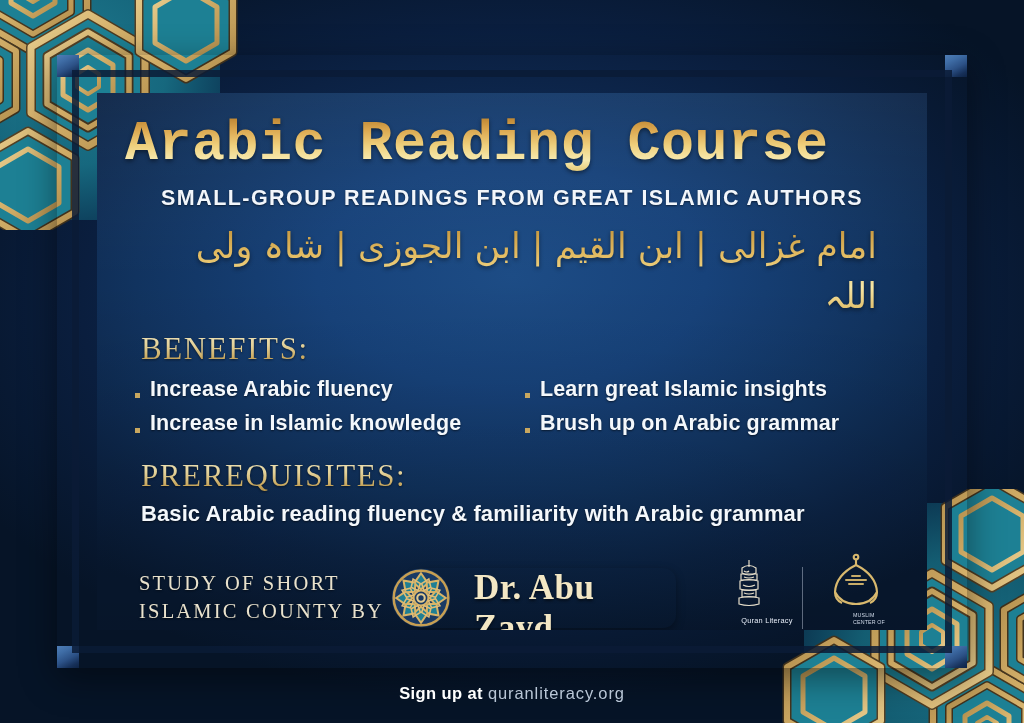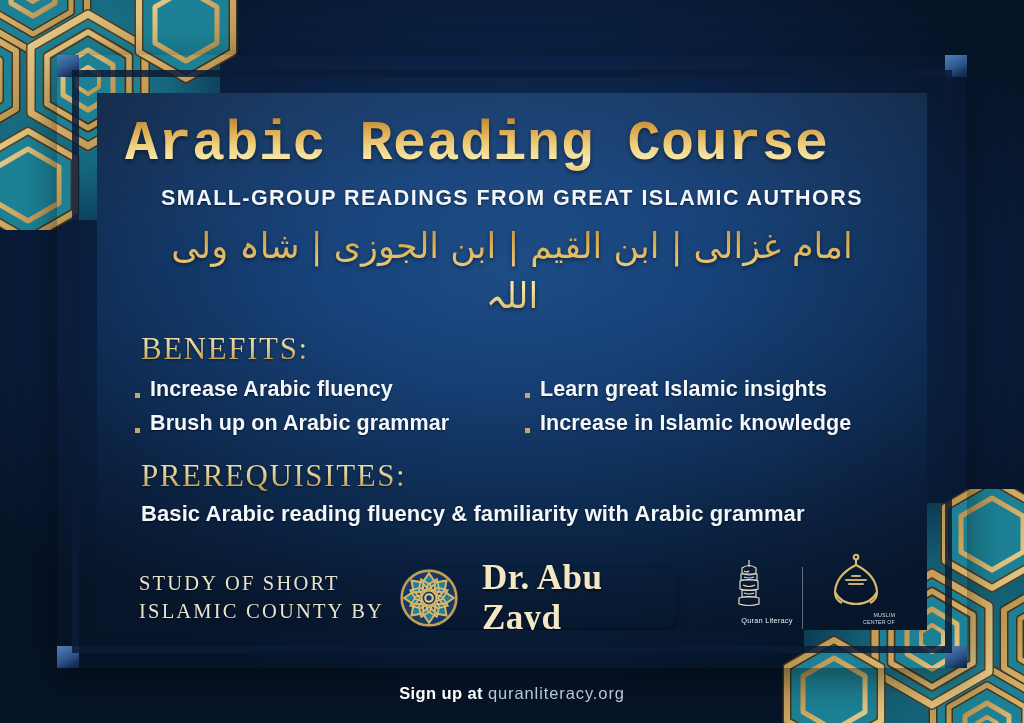--- a/index.html
+++ b/index.html
@@ -78,21 +78,20 @@
   }
   .subtitle {
     text-align:center; color:#f2f6fb;
     font-size:21.5px; font-weight:700; letter-spacing:1.45px;
     margin-top:13px;
     text-shadow:0 1px 2px rgba(0,0,0,.5);
   }
 
   
   .arabic-row {
-    text-align:center;
     margin-top:11px;
     direction:rtl;
     font-family:"DejaVu Sans", sans-serif;
     font-size:35px;
     line-height:1.42;
     letter-spacing:1px;
     background:linear-gradient(180deg,#c08f36 0%,#e5bf66 35%,#f6e6a5 65%,#d6aa4c 100%);
     -webkit-background-clip:text; background-clip:text;
     color:transparent; -webkit-text-fill-color:transparent;
     filter:drop-shadow(0 2px 2px rgba(0,0,0,.45));
@@ -148,42 +147,42 @@
     padding:16px 4px 0 14px;
   }
   .study-by {
     font-family:"Liberation Serif","DejaVu Serif",serif;
     font-size:20.5px; line-height:1.35; letter-spacing:2.2px;
     color:#e9e2cd; white-space:nowrap;
     text-shadow:0 1px 2px rgba(0,0,0,.5);
   }
   .name-pill {
     position:relative;
-    margin-left:24px;
+    margin-left:16px;
     height:60px; width:342px;
     border-radius:13px;
     background:linear-gradient(100deg,#3a6399 0%,#2f5party 0%,#2f568b 38%,#23436f 70%,#1a3358 100%);
-    display:flex; align-items:center;
+    display:flex; 
     box-shadow:0 3px 8px rgba(0,0,0,.35);
   }
   .rosette { position:absolute; left:-22px; top:-1px; width:62px; height:62px; }
   .dr-name {
     font-family:"Liberation Serif","DejaVu Serif",serif;
     font-weight:700; font-size:35px; letter-spacing:.4px;
     color:#f3e7c4;
     margin-left:62px;
     text-shadow:0 2px 3px rgba(0,0,0,.55);
   }
 
   
   .logos { display:flex; align-items:center; margin-left:22px; }
   .logo { display:flex; flex-direction:column; align-items:center; width:78px; }
   .logo-sep { width:1px; height:62px; background:rgba(215,225,240,.42); margin:0 14px; }
   .logo-cap {
-    color:#e6ecf6; font-size:7.4px; letter-spacing:.2px; text-align:right;
+    color:#e6ecf6; font-size:7.4px; letter-spacing:.2px; text-align:left;
     line-height:1.28; margin-top:3px; white-space:nowrap;margin-left:36px;
   }
   .logo-cap.sm { font-size:5.3px; letter-spacing:.15px; color:#cfd9e8; white-space:normal; }
 
   
   .footer {
     position:absolute; left:0; right:0; bottom:20px;
     text-align:center;
     font-size:16.5px; letter-spacing:.4px;
     z-index:5;
@@ -307,25 +306,25 @@
         <div class="bullet">
           <span class="dot"></span>
           <span>Increase Arabic fluency</span>
         </div>
         <div class="bullet">
           <span class="dot"></span>
           <span>Learn great Islamic insights</span>
         </div>
         <div class="bullet">
           <span class="dot"></span>
-          <span>Brush up on Arabic grammar</span>
+          <span>Increase in Islamic knowledge</span>
         </div>
         <div class="bullet">
           <span class="dot"></span>
-          <span>Increase in Islamic knowledge</span>
+          <span>Brush up on Arabic grammar</span>
         </div>
       </div>
     </div>
 
     <div class="divider"></div>
 
     <div class="prereq-block">
       <div class="sec-head">PREREQUISITES:</div>
       <div class="prereq-text">Basic Arabic reading fluency &amp; familiarity with Arabic grammar</div>
     </div>

